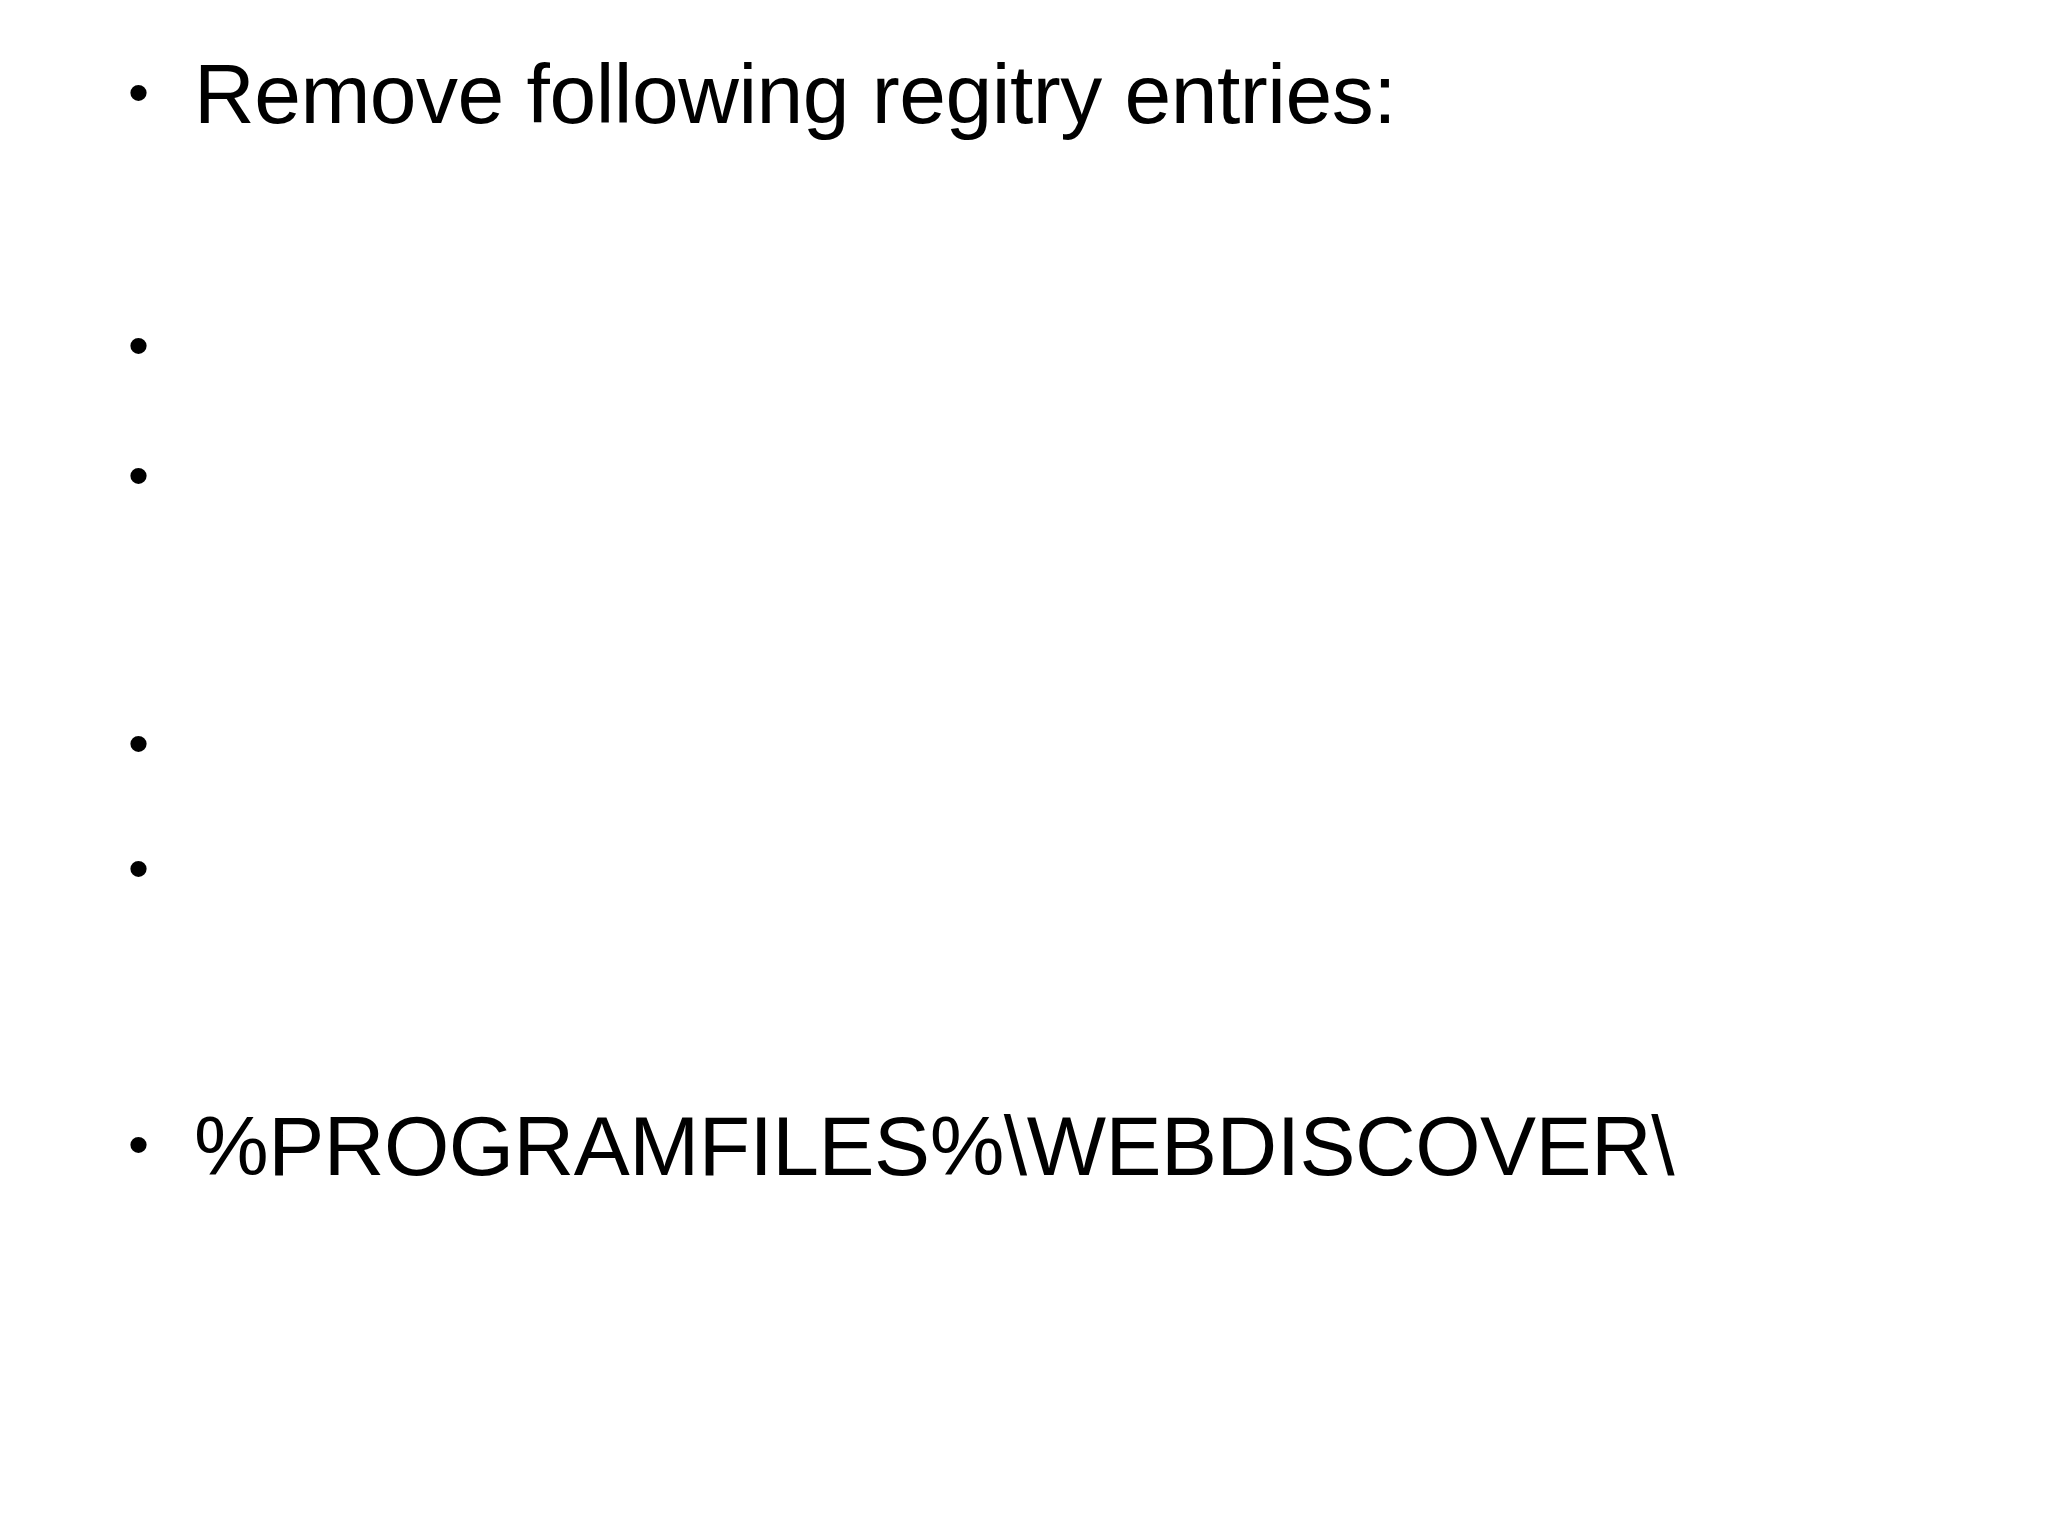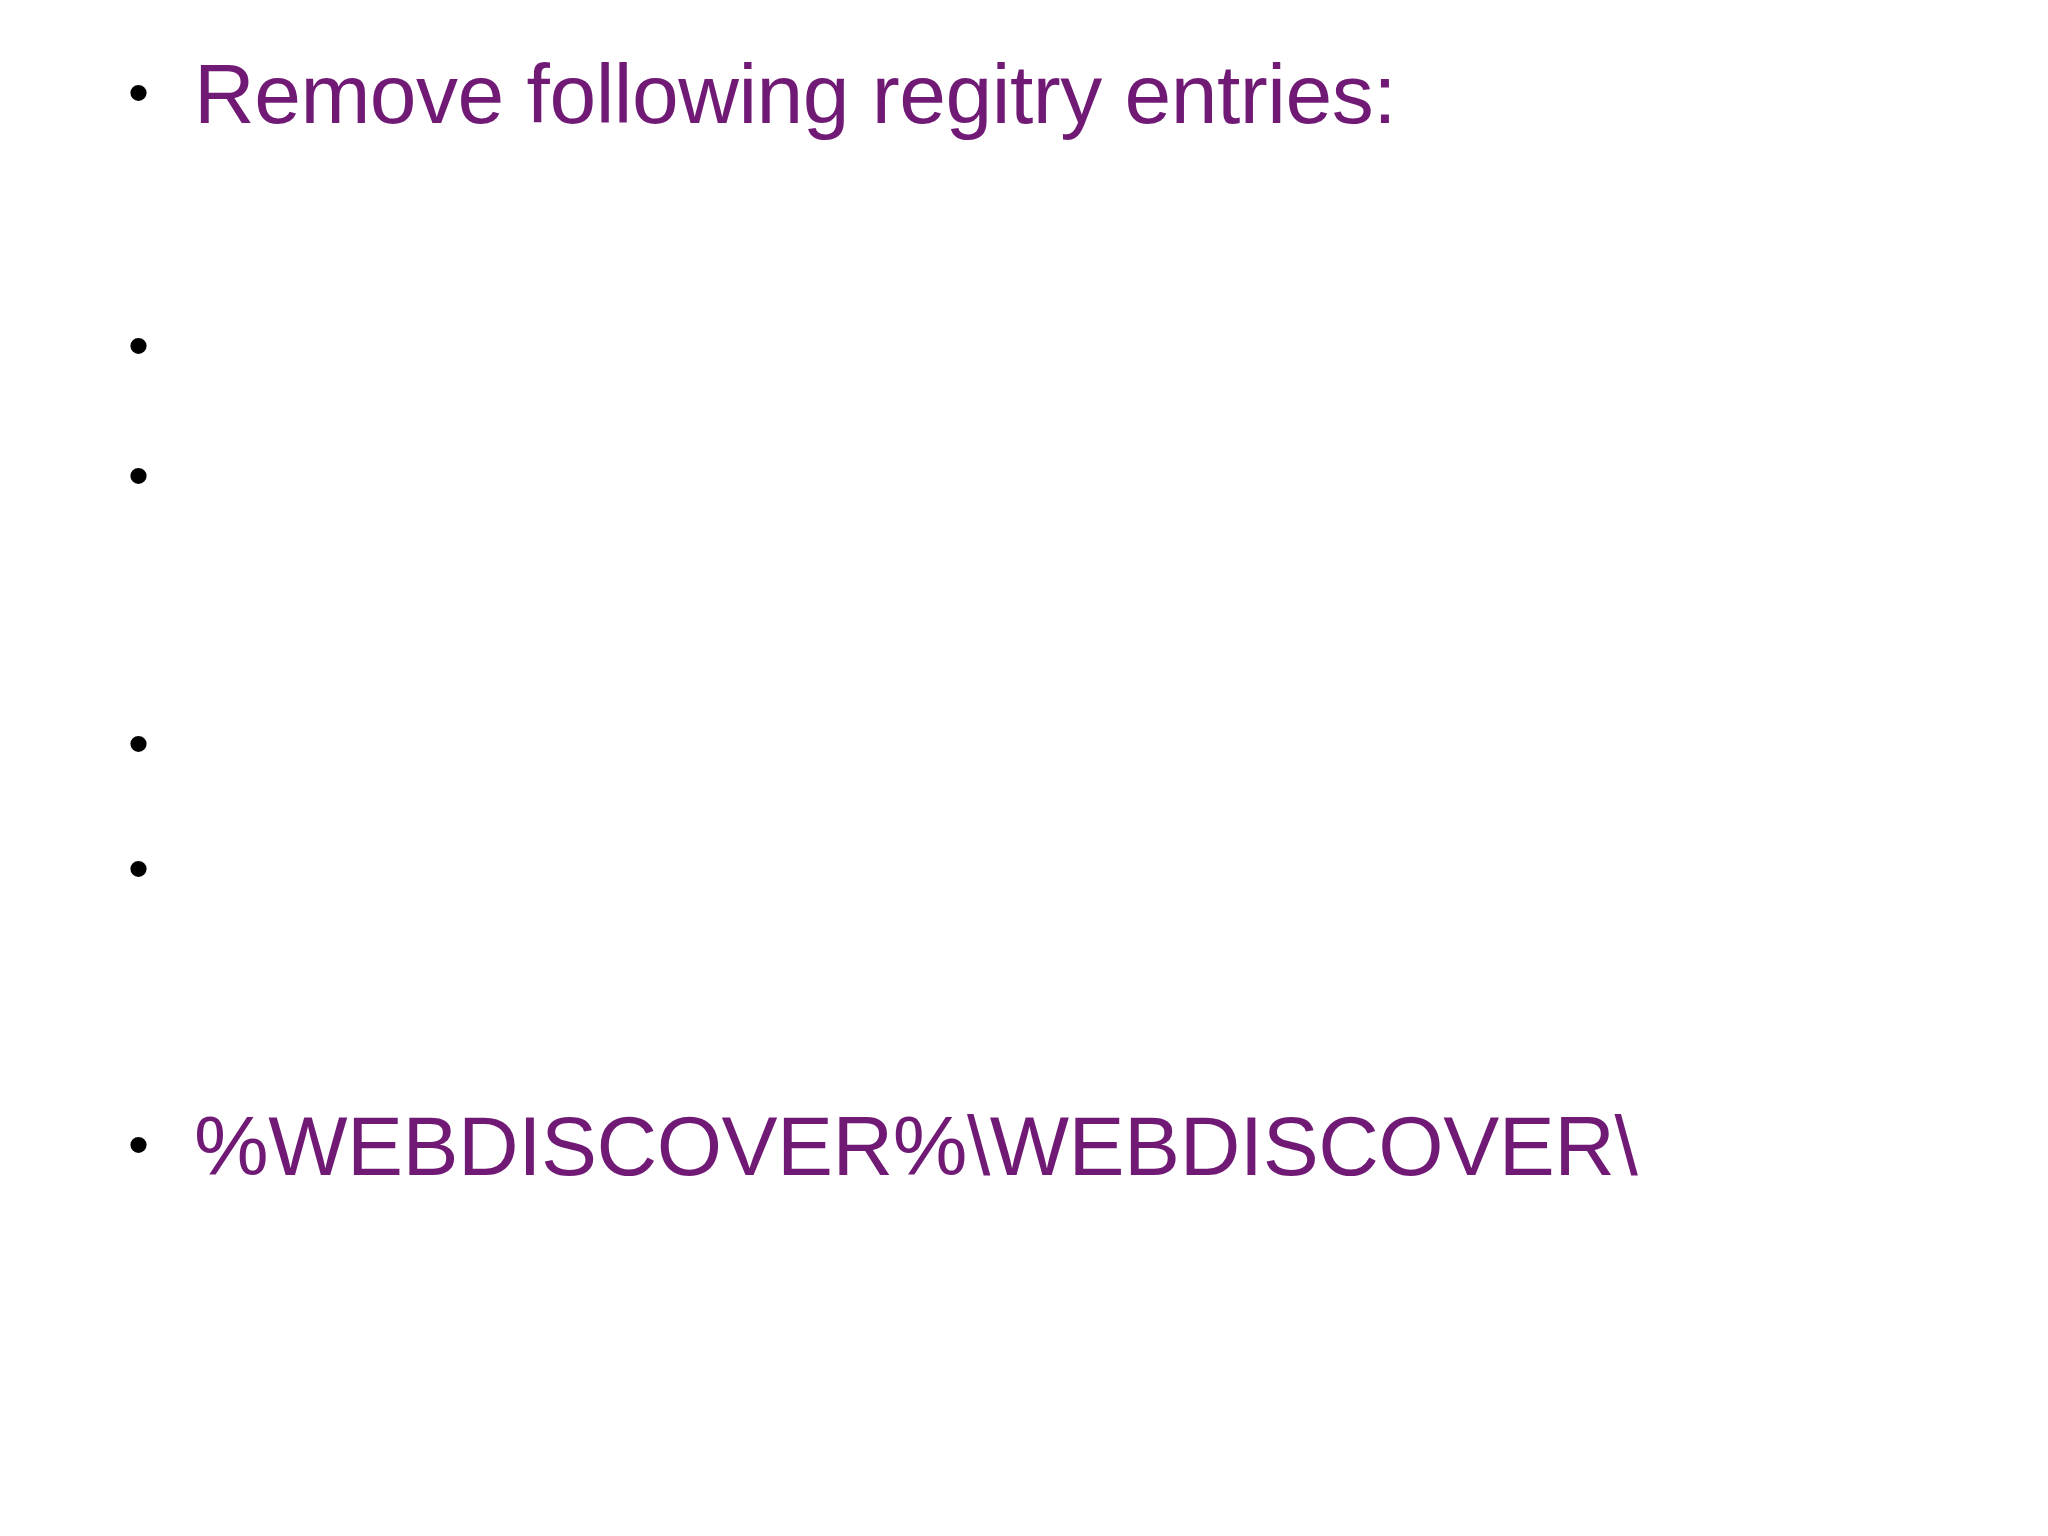--- a/index.html
+++ b/index.html
@@ -52,21 +52,21 @@
     text-align: left;
     position: relative;
     top: -10px;
   }
 
   .bullet-text {
     flex: 0 1 auto;
     font-size: 84px;
     line-height: 1.02;
     letter-spacing: -0.5px;
-    color: #701a75;
+    color: #000000;
     font-weight: 400;
   }
 
   
   .row-0 { top: 52px; }
   .row-1 { top: 326px; }
   .row-2 { top: 456px; }
   .row-3 { top: 724px; }
   .row-4 { top: 849px; }
   .row-5 { top: 1104px; }
@@ -93,17 +93,17 @@
     <li class="bullet-item row-3">
       <span class="bullet-marker">•</span>
     </li>
 
     <li class="bullet-item row-4">
       <span class="bullet-marker">•</span>
     </li>
 
     <li class="bullet-item row-5">
       <span class="bullet-marker">•</span>
-      <span class="bullet-text">%WEBDISCOVER%\WEBDISCOVER\</span>
+      <span class="bullet-text">%PROGRAMFILES%\WEBDISCOVER\</span>
     </li>
 
   </ul>
 </div>
 
 </body></html>

